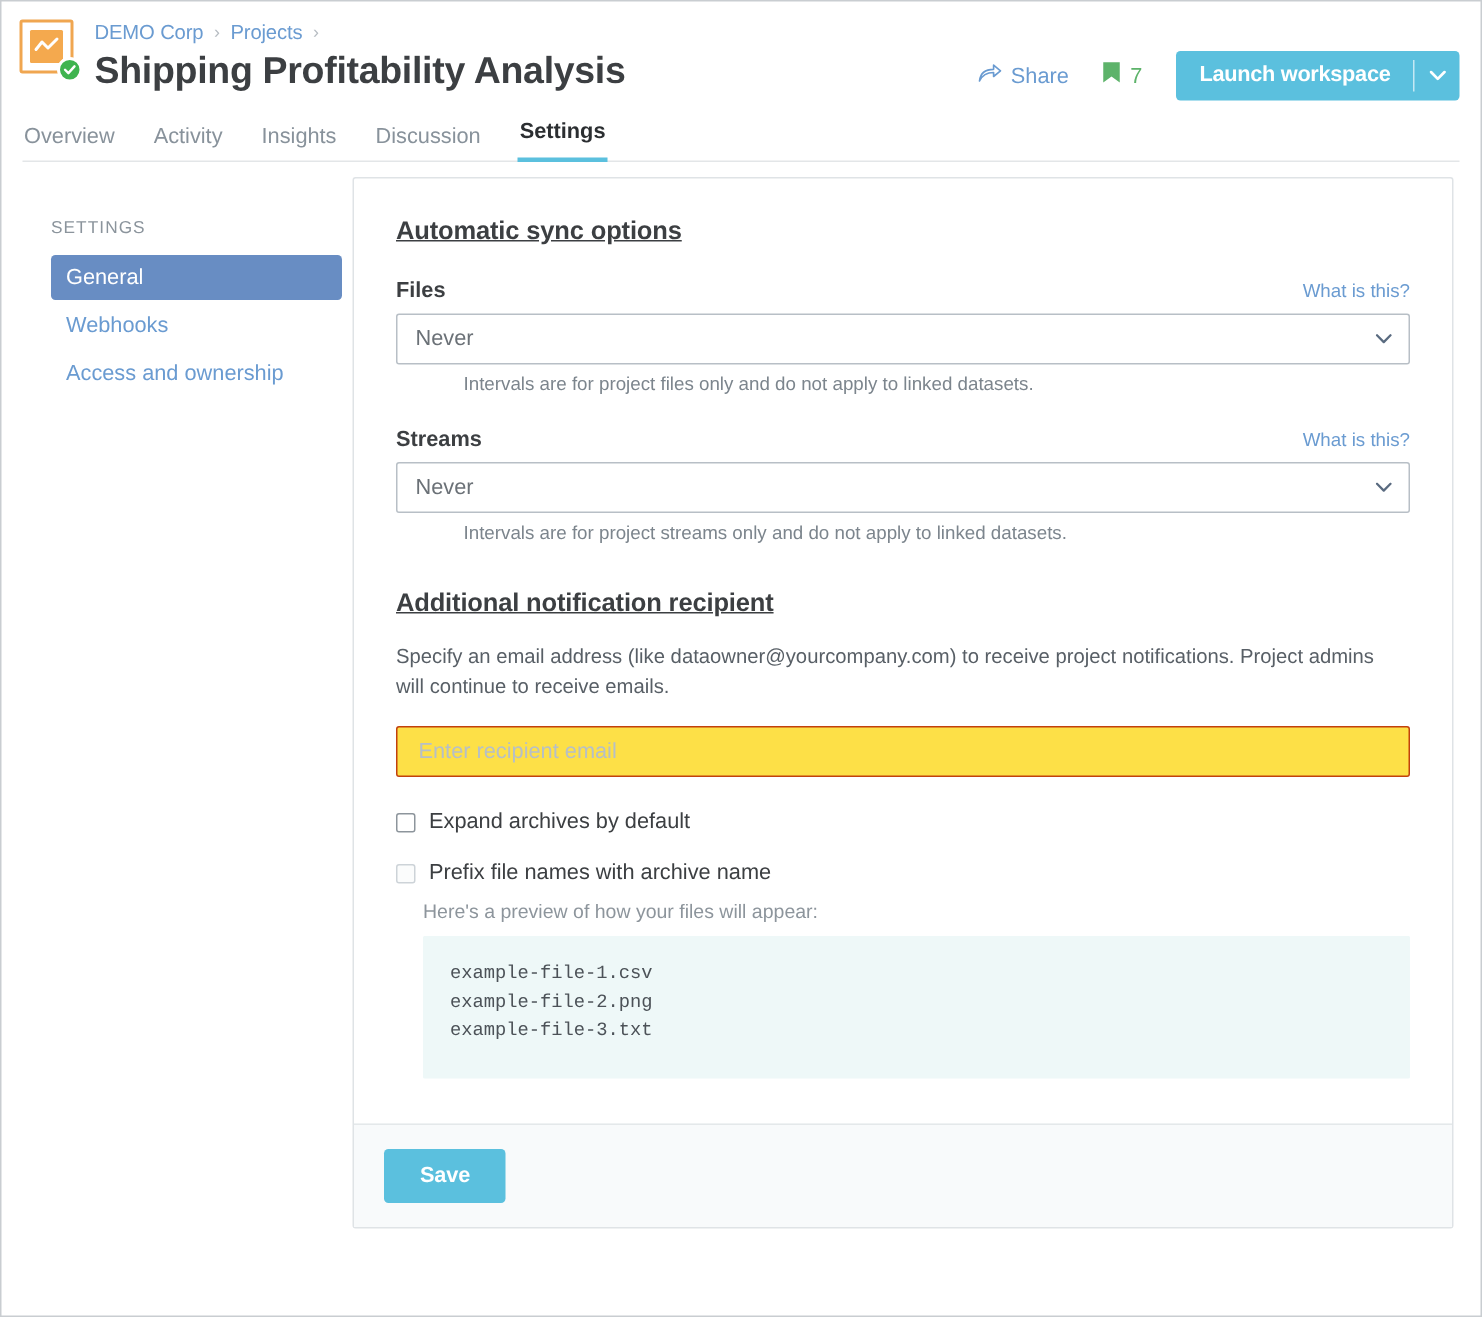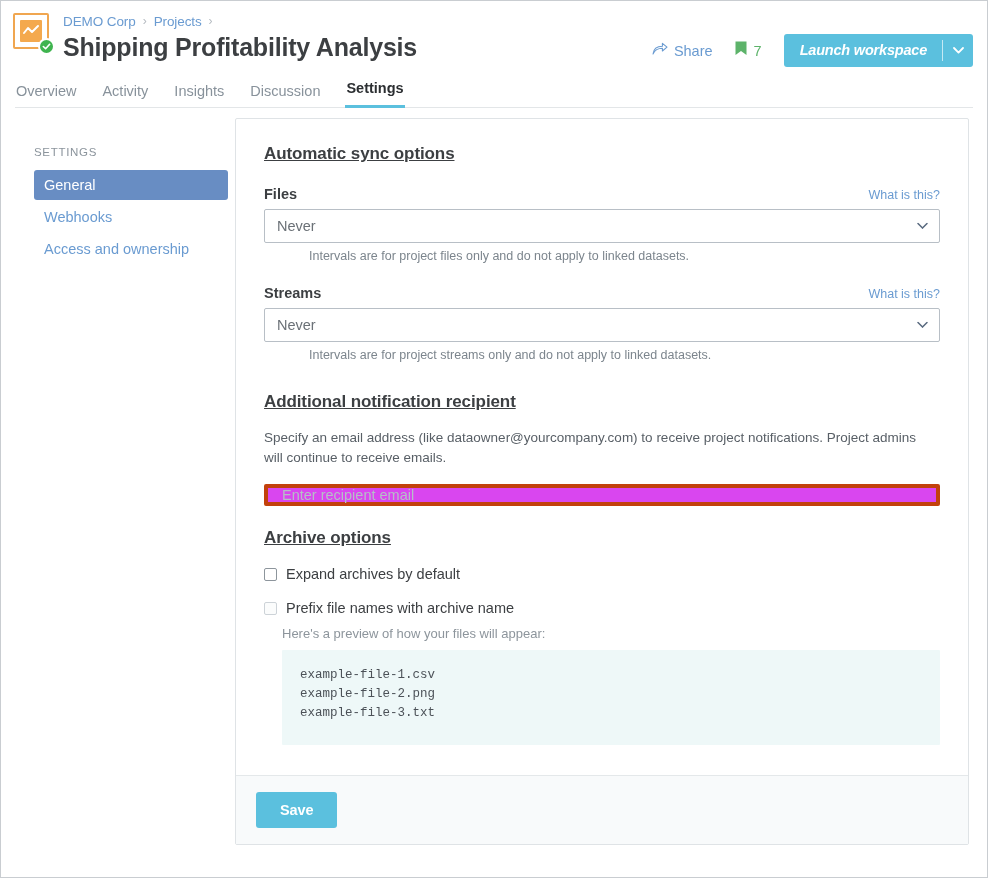--- a/index.html
+++ b/index.html
@@ -127,21 +127,20 @@
     border-radius: 3px;
     overflow: hidden;
     cursor: pointer;
   }
   .launch-label {
     color: #ffffff;
     font-size: 14.5px;
     font-weight: bold;
     padding: 8px 15px 9px 16px;
     letter-spacing: -0.2px;
-    font-style: italic;
   }
   .launch-divider {
     width: 1px;
     background: rgba(255,255,255,0.65);
     margin: 6px 0;
   }
   .launch-caret {
     display: flex;
     align-items: center;
     justify-content: center;
@@ -277,24 +276,24 @@
   .spacer-md { height: 22px; }
 
   .para {
     font-size: 13.5px;
     color: #585f66;
     line-height: 20px;
     margin: 0 0 16px 0;
     max-width: 672px;
   }
   .text-input {
-    height: 22px;
-    border: 4px solid #c2410c;
+    height: 34px;
+    border: 1px solid #c2410c;
     border-radius: 2px;
-    background: #d946ef;
+    background: #fde047;
     display: flex;
     align-items: center;
     padding: 0 12px;
     box-sizing: border-box;
   }
   .text-input input {
     border: none;
     outline: none;
     width: 100%;
     font-family: "Liberation Sans", sans-serif;
@@ -484,21 +483,20 @@
         <div class="spacer-lg"></div>
 
         <h2 class="section-head" style="margin-bottom:16px;">Additional notification recipient</h2>
         <p class="para">Specify an email address (like dataowner@yourcompany.com) to receive project notifications. Project admins will continue to receive emails.</p>
         <div class="text-input">
           <input type="text" placeholder="Enter recipient email" style="">
         </div>
 
         <div class="spacer-md"></div>
 
-        <h2 class="section-head" style="margin-bottom:18px;">Archive options</h2>
 
         <div class="check-row">
           <span class="cb"></span>
           <span class="check-label">Expand archives by default</span>
         </div>
 
         <div class="check-row" style="margin-bottom:10px;">
           <span class="cb disabled"></span>
           <span class="check-label">Prefix file names with archive name</span>
         </div>

